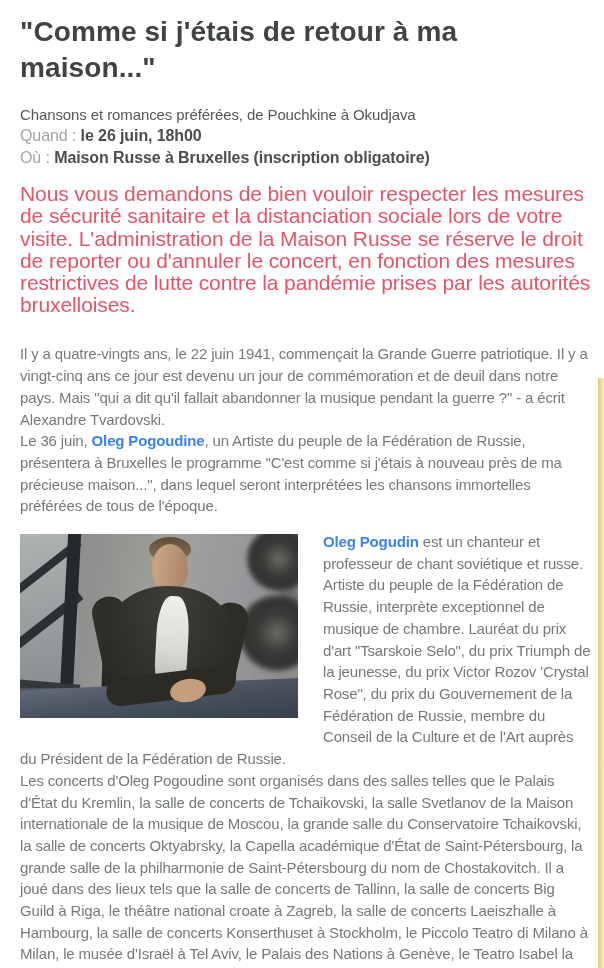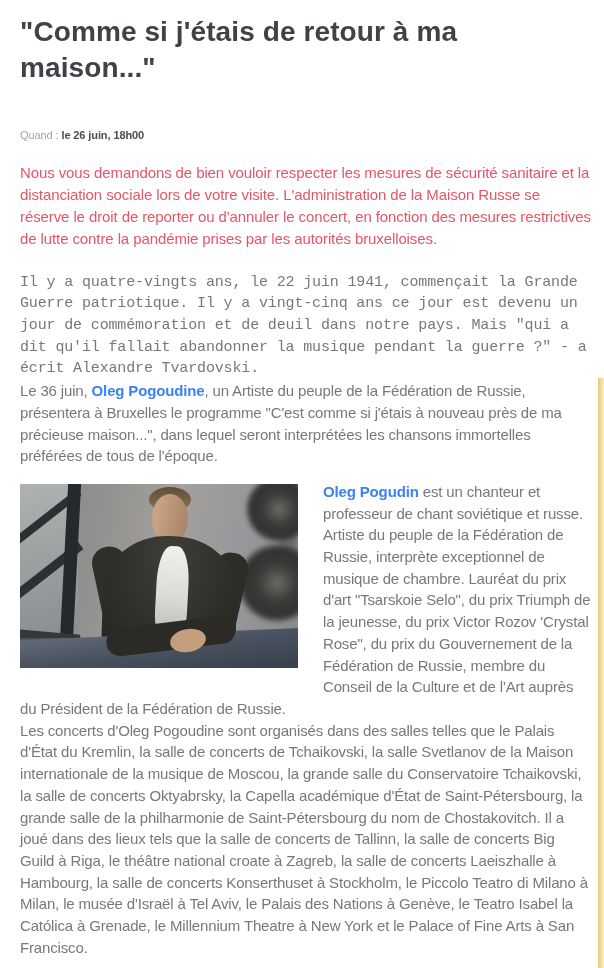--- a/index.html
+++ b/index.html
@@ -7,29 +7,29 @@
     width:604px;height:968px;position:relative;overflow:hidden;
     font-family:"Liberation Sans", sans-serif;
     -webkit-font-smoothing:antialiased;
   }
   .content{padding:2px 12px 0 20px;}
   .title{
     margin:12px 0 18px 0;font-size:28px;line-height:36px;font-weight:bold;
     color:var(--title-gray,#3f4347);max-width:505px;letter-spacing:0.1px;
   }
   .subtitle{font-size:15px;line-height:21.4px;color:#53575c;letter-spacing:-0.1px;}
-  .meta{font-size:11px;line-height:21.4px;letter-spacing:-0.1px;}
+  .meta{font-size:16px;line-height:21.4px;letter-spacing:-0.1px;}
   .meta-label{color:#a1a4a8;}
   .meta-value{color:#4a4e53;font-weight:bold;}
   .notice{
-    margin:15px 0 0 0;font-size:15px;line-height:22.2px;
+    margin:15px 0 0 0;font-size:21px;line-height:22.2px;
     color:var(--notice-red,#e45568);letter-spacing:-0.1px;
   }
   .body-text{margin:0;font-size:15px;line-height:21.7px;color:var(--body-gray,#75797e);letter-spacing:-0.15px;}
-  .para-gap{margin-top:21px;font-family:Liberation Mono, monospace;}
+  .para-gap{margin-top:27px;}
   .bold-name{color:#3b82f6;font-weight:bold;}
   .bio{margin-top:14px;}
   .clear{clear:both;}
 
   
   .portrait{
     float:left;width:278px;height:184px;margin:3px 25px 20px 0;
     position:relative;overflow:hidden;
     background:linear-gradient(100deg,#86868a 0%,#92918f 28%,#a2a19d 52%,#98979b 74%,#8a8a88 100%);
   }
@@ -67,26 +67,30 @@
   }
 </style>
 </head>
 <body>
 
 <div class="content">
 
   <h1 class="title">"Comme si j'étais de retour à ma maison..."</h1>
 
   <div class="subtitle">
-    <br>
+    <span>Chansons et romances préférées, de Pouchkine à Okudjava</span><br>
   </div>
 
   <div class="meta">
     <span class="meta-label">Quand :</span>
     <span class="meta-value">le 26 juin, 18h00</span>
+  </div>
+  <div class="meta">
+    <span class="meta-label">Où :</span>
+    <span class="meta-value">Maison Russe à Bruxelles (inscription obligatoire)</span>
   </div>
 
   <p class="notice">Nous vous demandons de bien vouloir respecter les mesures de sécurité sanitaire et la distanciation sociale lors de votre visite. L'administration de la Maison Russe se réserve le droit de reporter ou d'annuler le concert, en fonction des mesures restrictives de lutte contre la pandémie prises par les autorités bruxelloises.</p>
 
   <p class="body-text para-gap">Il y a quatre-vingts ans, le 22 juin 1941, commençait la Grande Guerre patriotique. Il y a vingt-cinq ans ce jour est devenu un jour de commémoration et de deuil dans notre pays. Mais "qui a dit qu'il fallait abandonner la musique pendant la guerre ?" - a écrit Alexandre Tvardovski.</p>
 
   <p class="body-text"><span>Le 36 juin, </span><strong class="bold-name">Oleg Pogoudine</strong><span>, un Artiste du peuple de la Fédération de Russie, présentera à Bruxelles le programme "C'est comme si j'étais à nouveau près de ma précieuse maison...", dans lequel seront interprétées les chansons immortelles préférées de tous de l'époque.</span></p>
 
   <div class="bio">
     <div class="portrait">

